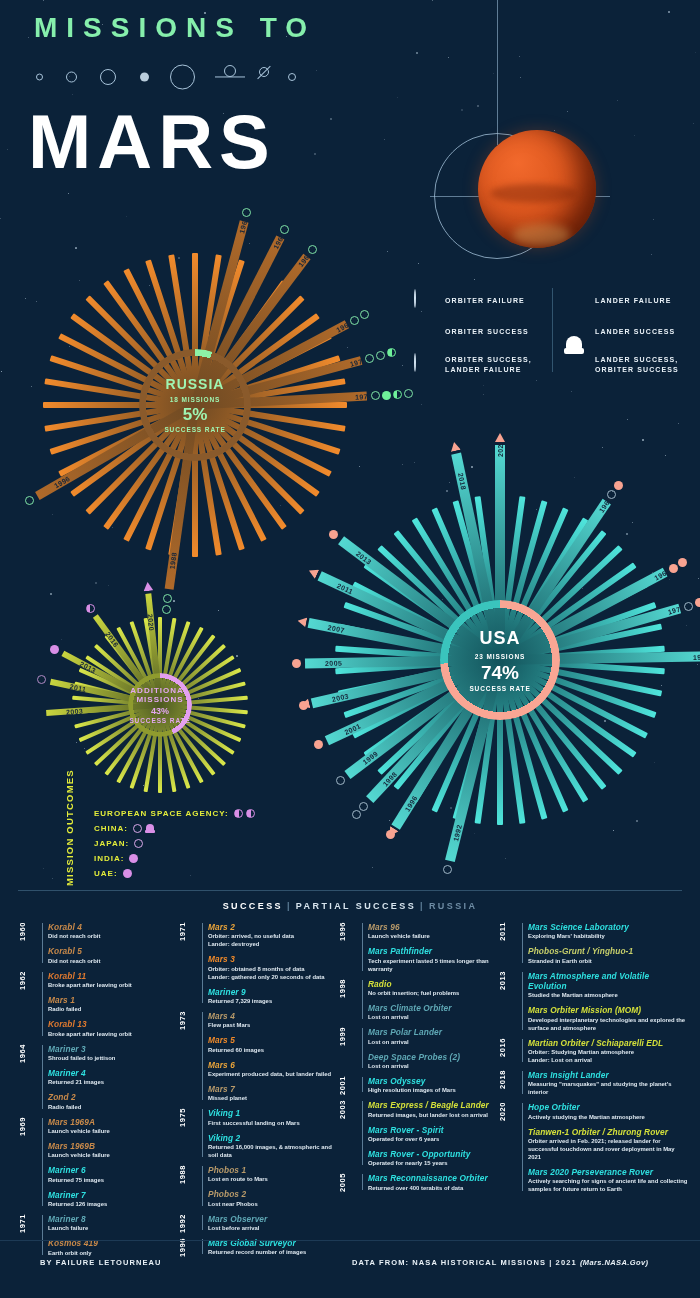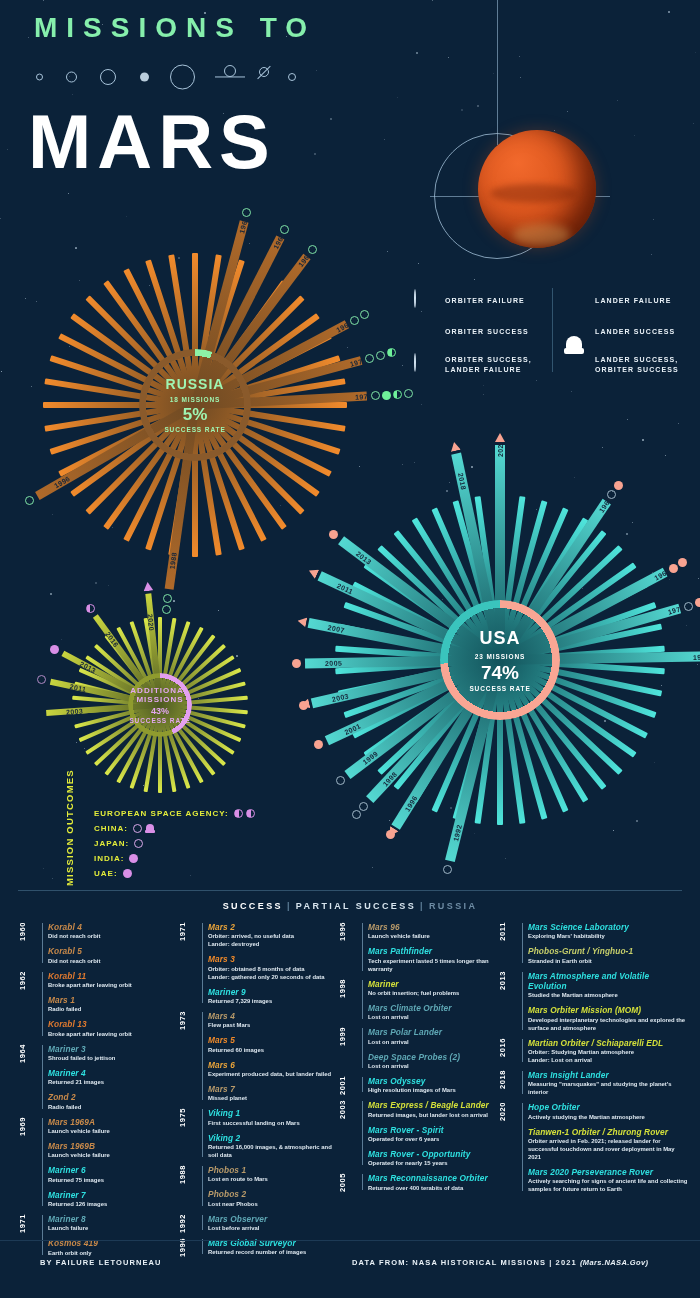--- a/index.html
+++ b/index.html
@@ -1483,21 +1483,21 @@
               </div>
         <div class="tl-item">
                 <div class="tl-name" style="color:#2ee0e0">Mars Pathfinder</div>
                 <div class="tl-desc" style="white-space:pre-line">Tech experiment lasted 5 times longer than warranty</div>
               </div>
       </div>
       <div class="tl-group">
         <div class="tl-year">1998</div>
         <div class="tl-rule"></div>
         <div class="tl-item">
-                <div class="tl-name" style="color:#d4e03a">Mariner</div>
+                <div class="tl-name" style="color:#d4e03a">Radio</div>
                 <div class="tl-desc" style="white-space:pre-line">No orbit insertion; fuel problems</div>
               </div>
         <div class="tl-item">
                 <div class="tl-name" style="color:#5fa8b5">Mars Climate Orbiter</div>
                 <div class="tl-desc" style="white-space:pre-line">Lost on arrival</div>
               </div>
       </div>
       <div class="tl-group">
         <div class="tl-year">1999</div>
         <div class="tl-rule"></div>

